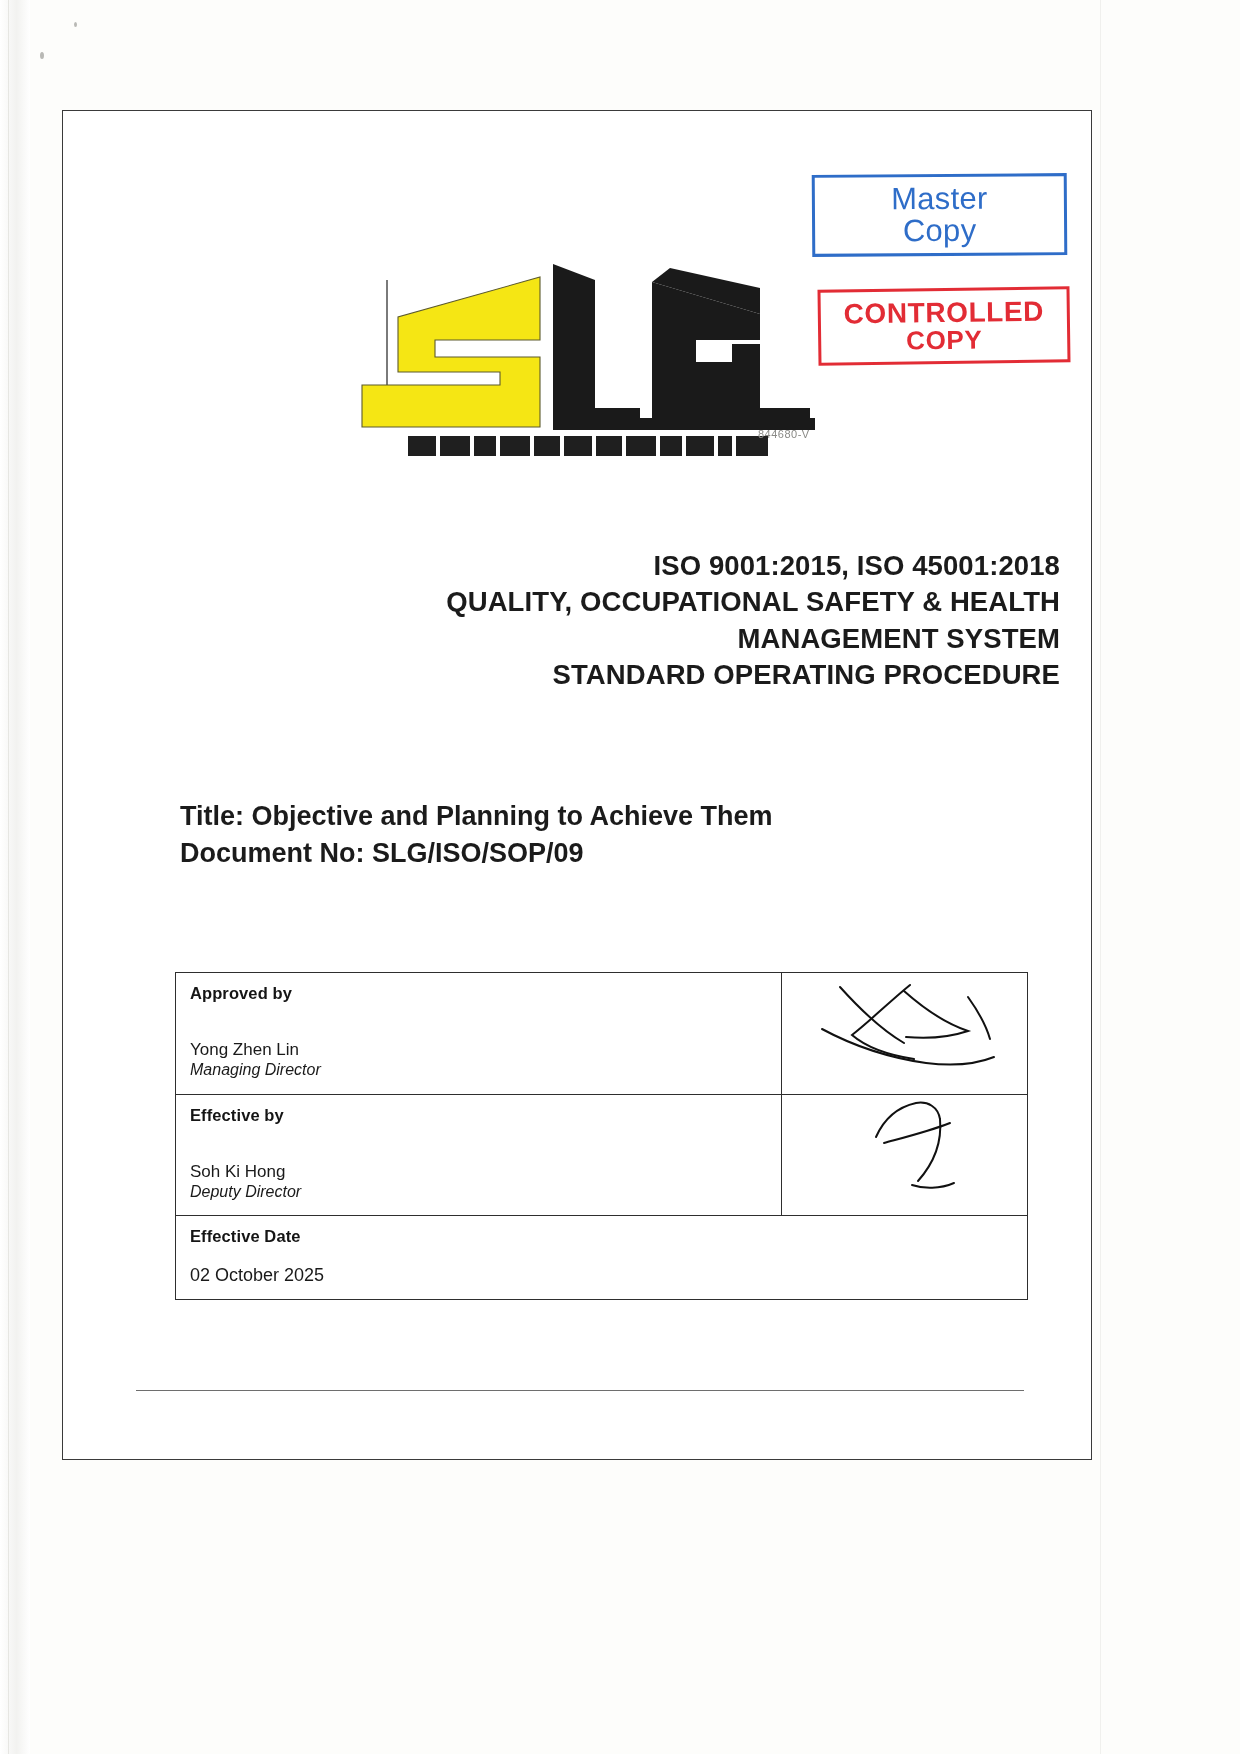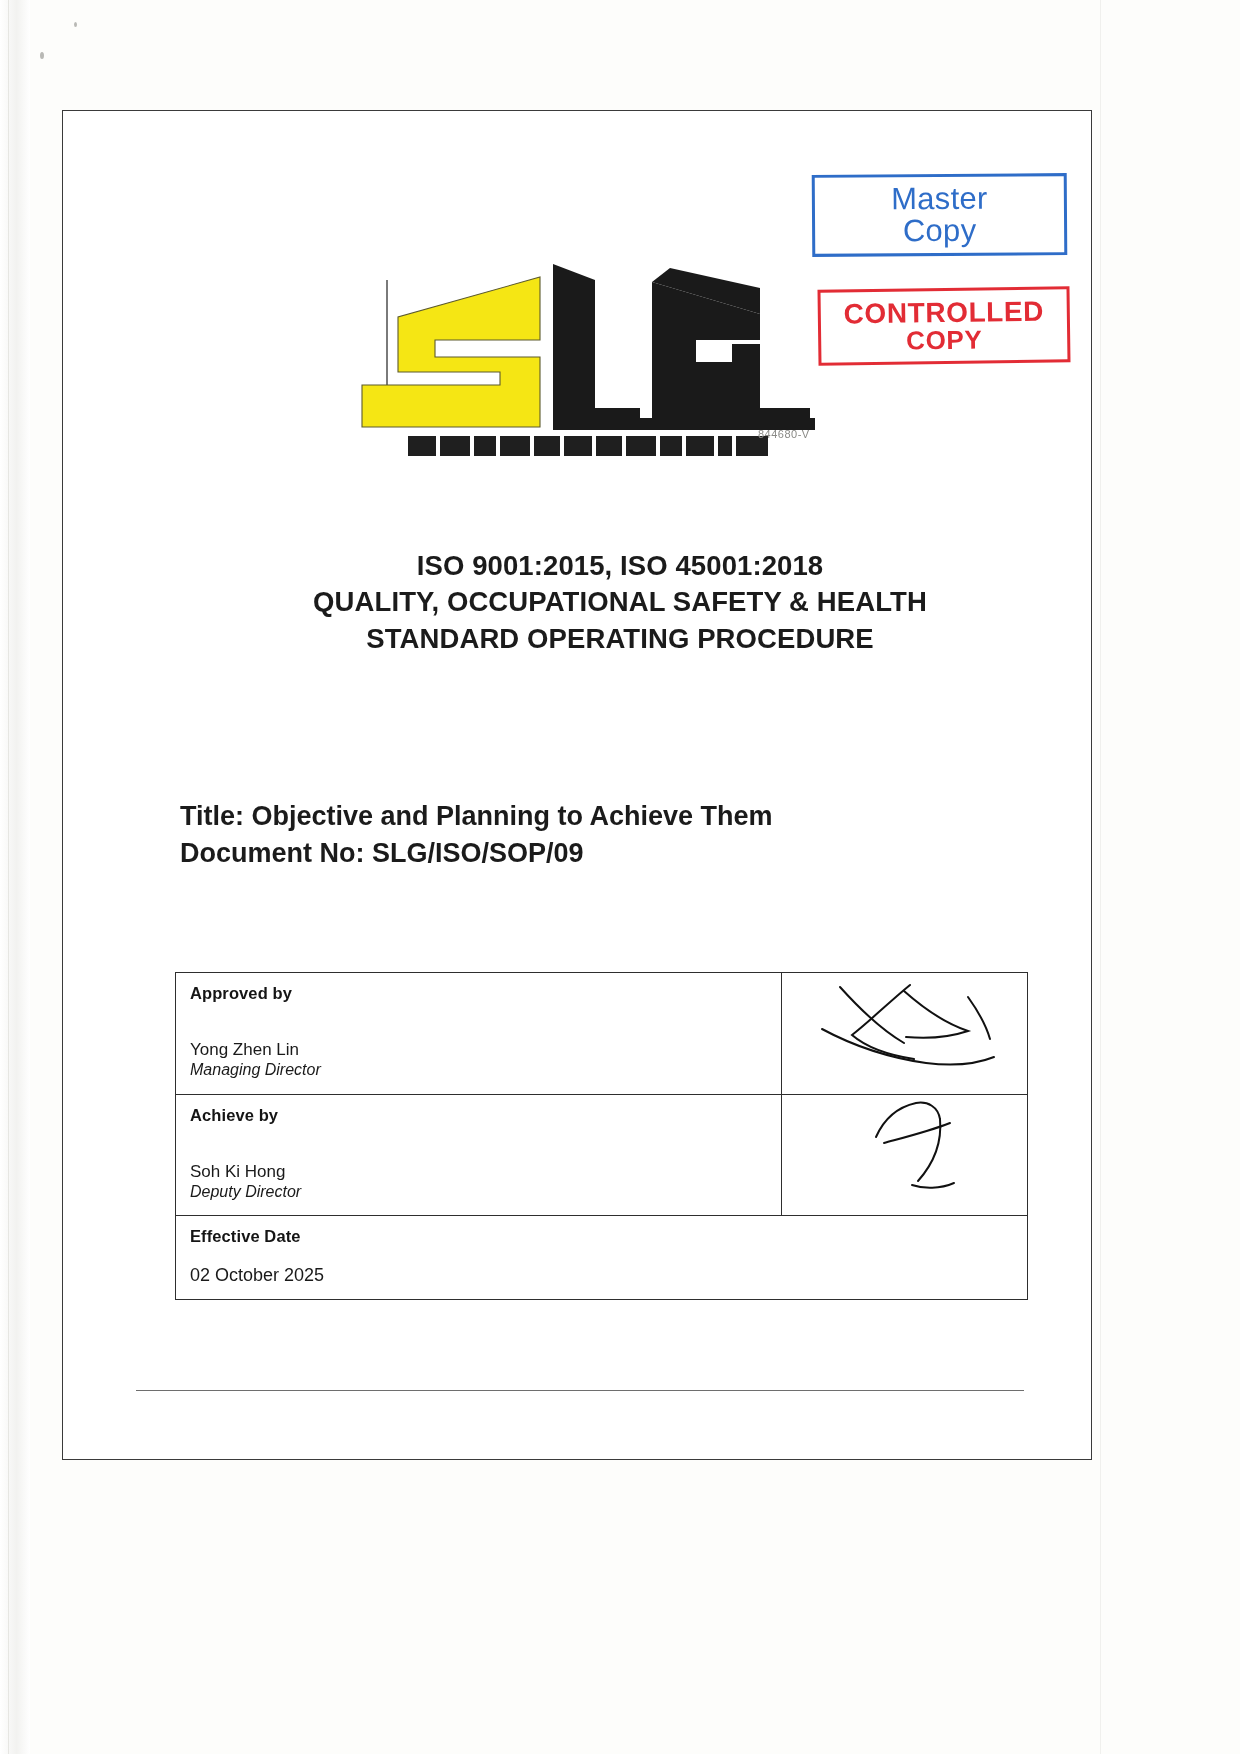--- a/index.html
+++ b/index.html
@@ -70,21 +70,21 @@
     font-size: 28px; font-weight: bold; line-height: 1.05;
     letter-spacing: .6px;
     transform: rotate(-0.8deg);
     opacity: .92;
   }
   .stamp-controlled .l2 { font-size: 26px; }
 
   
   .std-head {
     position: absolute; left: 180px; top: 548px;
-    width: 880px; text-align: center;
+    width: 880px; text-align: right;
     font-size: 27.5px; font-weight: bold;
     color: #1b1b1b; line-height: 1.32;
     letter-spacing: .1px;
   }
   .title-block {
     position: absolute; left: 180px; top: 798px;
     width: 880px; text-align: left;
     font-size: 27px; font-weight: bold;
     color: #1b1b1b; line-height: 1.38;
   }
@@ -171,20 +171,21 @@
   </div>
 
   <div class="stamp-controlled">
     <span>CONTROLLED</span>
     <span class="l2">COPY</span>
   </div>
 
   <div class="std-head">
     <div>ISO 9001:2015, ISO 45001:2018</div>
     <div>QUALITY, OCCUPATIONAL SAFETY &amp; HEALTH</div>
+    <div>MANAGEMENT SYSTEM</div>
     <div>STANDARD OPERATING PROCEDURE</div>
   </div>
 
   <div class="title-block">
     <div>Title: Objective and Planning to Achieve Them</div>
     <div>Document No: SLG/ISO/SOP/09</div>
   </div>
 
   <table class="approval-table">
     <tbody>
@@ -202,21 +203,21 @@
               <path d="M86,14 C104,30 126,46 150,54 C132,60 110,62 88,60"></path>
               <path d="M150,20 C160,34 168,48 172,62"></path>
               <path d="M4,52 C30,66 66,80 108,86 C132,89 156,88 176,80"></path>
             </g>
           </svg>
         </td>
       </tr>
 
       <tr>
         <td class="col-info">
-          <div class="role-label">Achieve by</div>
+          <div class="role-label">Effective by</div>
           <div class="person-name">Soh Ki Hong</div>
           <div class="person-title">Deputy Director</div>
         </td>
         <td class="col-sign">
           <svg class="sig-svg" style="left:72px;top:2px;" width="160" height="100" viewBox="0 0 160 100">
             <g fill="none" stroke="#111" stroke-width="2" stroke-linecap="round">
               <path d="M22,40 C30,22 44,10 62,6 C74,4 84,10 86,22"></path>
               <path d="M86,22 C88,44 80,66 64,84"></path>
               <path d="M30,46 C52,40 76,34 96,26"></path>
               <path d="M58,88 C70,92 86,92 100,86"></path>

